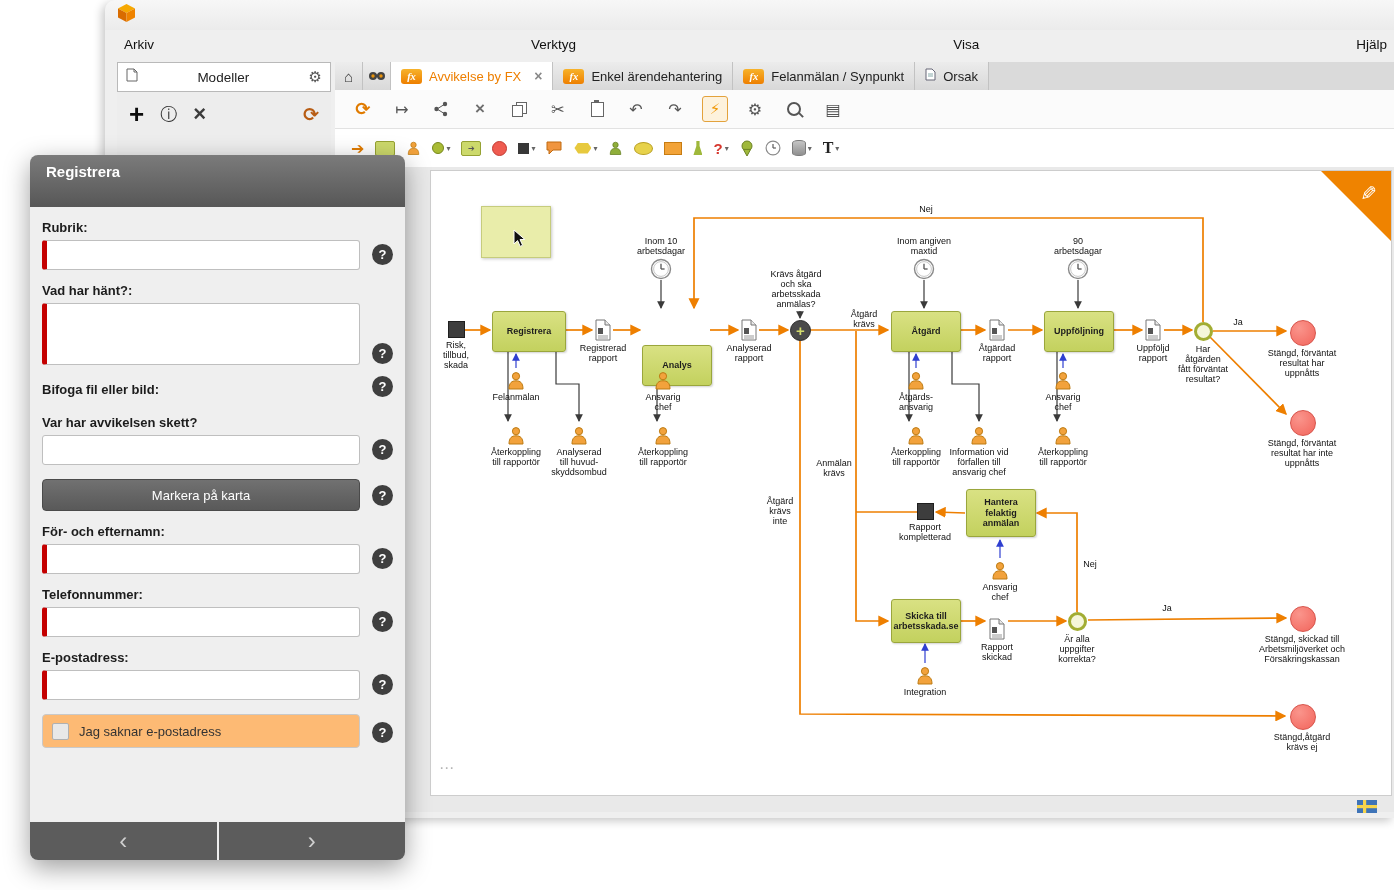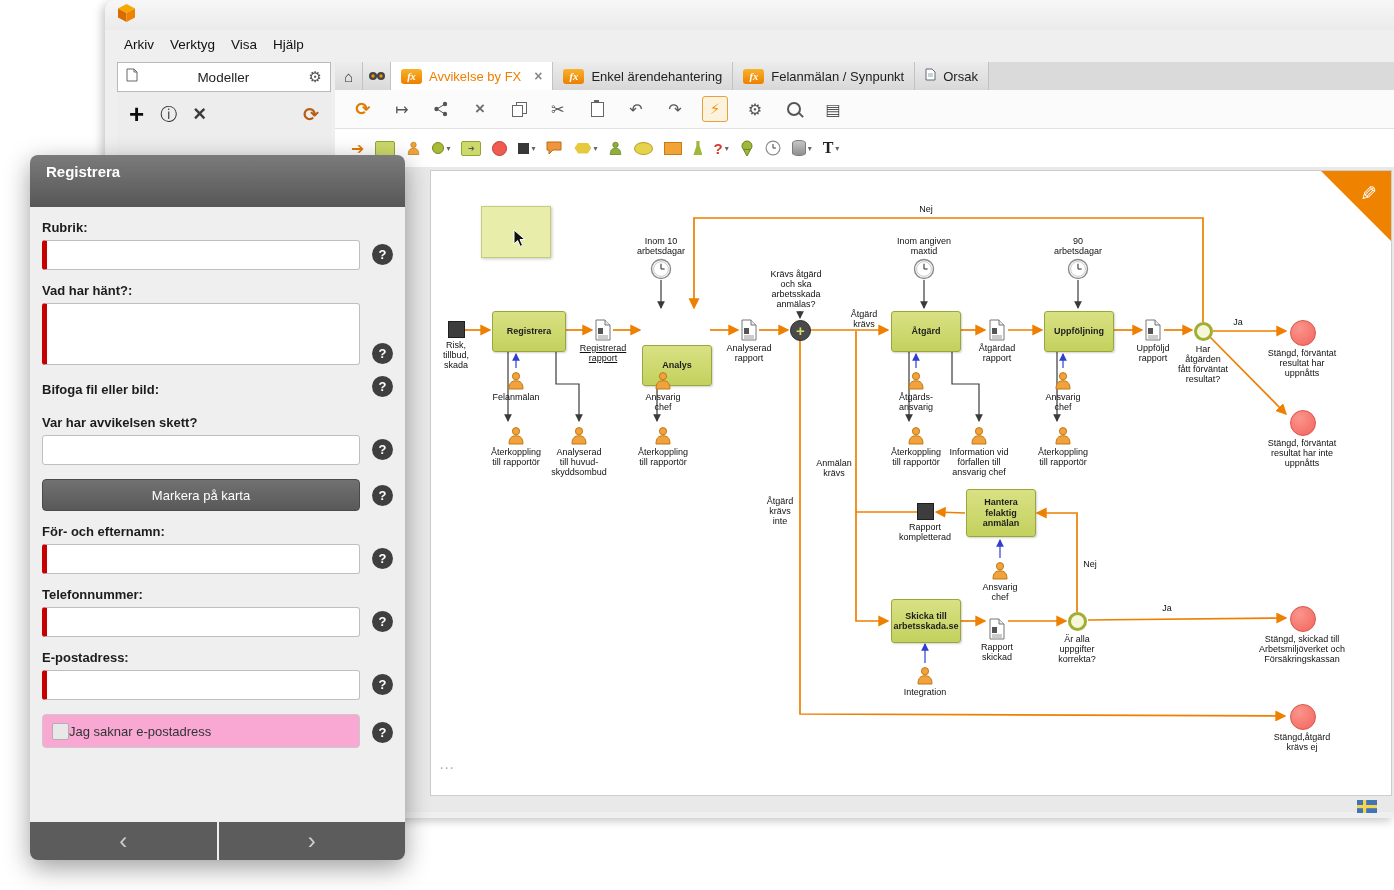--- a/index.html
+++ b/index.html
@@ -3,21 +3,21 @@
 <meta charset="utf-8">
 <style>
   html,body{margin:0;padding:0;background:#fff;font-family:"Liberation Sans","DejaVu Sans",sans-serif;}
   .stage{position:relative;width:1394px;height:890px;overflow:hidden;background:#fff;}
 
   
   .window{position:absolute;left:105px;top:0;width:1289px;height:818px;background:#efefef;
           border-radius:10px 0 0 0;box-shadow:-3px 3px 10px rgba(0,0,0,.22);}
   .titlebar{position:absolute;left:0;top:0;right:0;height:30px;background:linear-gradient(#f7f7f7,#ebebeb);
             border-radius:10px 0 0 0;display:flex;align-items:center;padding-left:13px;}
-  .menubar{position:absolute;left:0;top:30px;right:0;height:28px;display:flex;align-items:center;padding-left:12px;gap:2px;}
+  .menubar{position:absolute;left:0;top:30px;right:0;height:28px;display:flex;align-items:center;padding-left:12px;gap:8px;justify-content:space-between;}
   .menubar span{padding:3px 7px;font-size:13.5px;color:#111;cursor:default;}
 
   
   .panel{position:absolute;left:12px;top:62px;width:214px;bottom:6px;background:#ededed;}
   .panel-head{height:28px;background:#fff;border:1px solid #b9b9b9;display:flex;align-items:center;padding:0 8px;gap:7px;}
   .panel-head .ttl{font-size:13.5px;color:#222;flex:1;text-align:center;}
   .panel-gear{font-size:15px;color:#555;}
   .panel-tools{height:44px;display:flex;align-items:center;gap:16px;padding:0 12px;}
   .pt-plus{font-size:26px;font-weight:bold;color:#0c0c0c;line-height:1;}
   .pt-info{font-size:17px;color:#333;}
@@ -104,22 +104,22 @@
   .f-col{width:322px;}
   .f-input{width:100%;height:30px;border:1px solid #bfbfbf;border-radius:3px;background:#fff;box-sizing:border-box;
            padding:0 8px;font-size:13px;font-family:inherit;}
   .f-input.req, .f-ta.req{border-left:5px solid #c40000;}
   .f-ta{width:100%;height:62px;border:1px solid #bfbfbf;border-radius:3px;background:#fff;box-sizing:border-box;
         padding:5px 8px;font-size:13px;font-family:inherit;resize:none;}
   .f-drop{width:100%;height:36px;border:1px dashed #9a9a9a;border-radius:4px;background:#fdfdfd;box-sizing:border-box;
           display:flex;align-items:center;padding:0 10px;color:#777;font-size:13px;}
   .f-btn{width:100%;height:32px;margin-top:12px;background:linear-gradient(#717171,#595959);border:1px solid #4a4a4a;
          border-radius:4px;color:#fff;font-size:13px;font-family:inherit;}
-  .f-check{width:100%;height:34px;margin-top:12px;background:#f9a8d4;border:1px solid #c9c9c9;border-radius:4px;
-           box-sizing:border-box;display:flex;align-items:center;padding:0 9px;font-size:13px;color:#333;}
+  .f-check{width:100%;height:34px;margin-top:12px;background:#fdba74;border:1px solid #c9c9c9;border-radius:4px;
+           box-sizing:border-box;display:flex;align-items:center;padding:0 9px;gap:10px;font-size:13px;color:#333;}
   .f-box{width:15px;height:15px;background:#e8e8e8;border:1px solid #b0b0b0;border-radius:2px;}
   .f-help{min-width:21px;height:21px;border-radius:50%;background:#3f3f3f;color:#fff;font-size:13px;font-weight:bold;
           display:flex;align-items:center;justify-content:center;margin:0 0 5px 12px;}
   .dlg-foot{position:absolute;left:0;bottom:0;right:0;height:38px;display:flex;gap:2px;}
   .nav-btn{flex:1;background:#5c5c5c;color:#cfcfcf;font-size:24px;display:flex;align-items:center;justify-content:center;line-height:1;}
   .nav-btn.left{border-radius:0 0 0 8px;}
   .nav-btn.right{border-radius:0 0 8px 0;}
 </style>
 </head>
 <body>
@@ -380,21 +380,21 @@
 anmälan</div>
             <div class="dg-task" style="left: 460px; top: 428px; width: 68px; height: 42px;">Skicka till
 arbetsskada.se</div>
             <div class="dg-icon" style="left: 163px; top: 148px;"><svg width="18" height="22" viewBox="0 0 18 22">
                 <path d="M2 1 H11 L16 6 V21 H2 Z" fill="#fff" stroke="#777"></path>
                 <path d="M11 1 V6 H16" fill="#e8e8e8" stroke="#777"></path>
                 <rect x="4" y="9" width="5" height="6" fill="#555"></rect>
                 <line x1="4" y1="17" x2="14" y2="17" stroke="#999"></line>
                 <line x1="4" y1="19" x2="14" y2="19" stroke="#999"></line>
               </svg></div>
-            <div class="dg-lbl" style="left: 172px; top: 172px; width: 70px; text-decoration: underline;">Registrerad
+            <div class="dg-lbl" style="left: 172px; top: 172px; width: 70px;">Registrerad
 rapport</div>
             <div class="dg-icon" style="left: 309px; top: 148px;"><svg width="18" height="22" viewBox="0 0 18 22">
                 <path d="M2 1 H11 L16 6 V21 H2 Z" fill="#fff" stroke="#777"></path>
                 <path d="M11 1 V6 H16" fill="#e8e8e8" stroke="#777"></path>
                 <rect x="4" y="9" width="5" height="6" fill="#555"></rect>
                 <line x1="4" y1="17" x2="14" y2="17" stroke="#999"></line>
                 <line x1="4" y1="19" x2="14" y2="19" stroke="#999"></line>
               </svg></div>
             <div class="dg-lbl" style="left: 318px; top: 172px; width: 70px;">Analyserad
 rapport</div>

